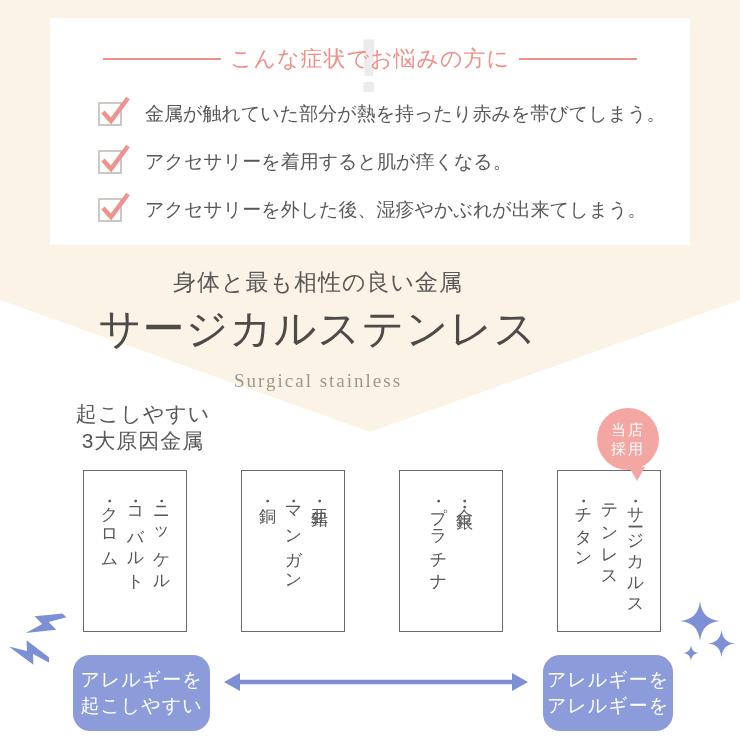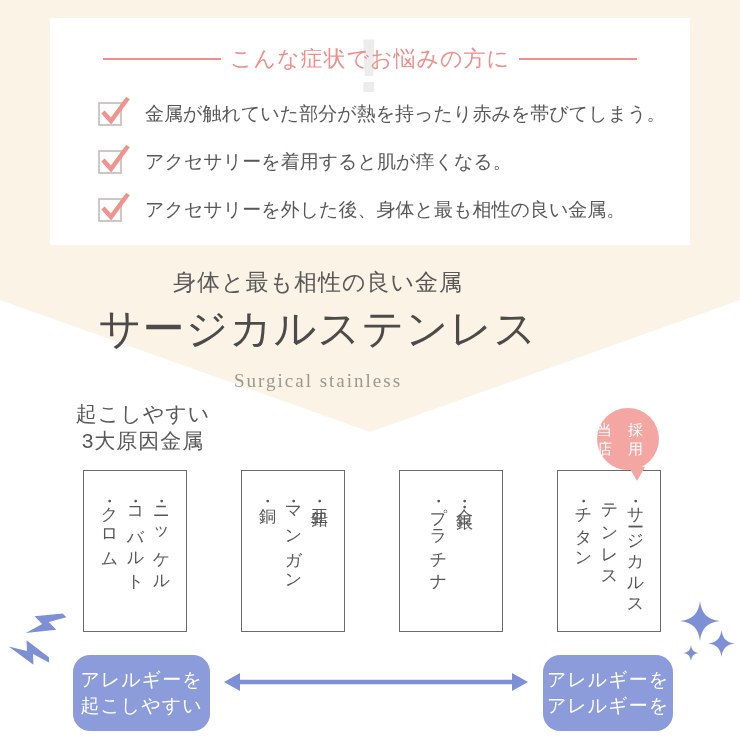--- a/index.html
+++ b/index.html
@@ -31,21 +31,21 @@
   .hero-sub{font-size:23px;color:var(--text-gray,#595757);letter-spacing:1px;line-height:28px;}
   .hero-title{font-size:42px;color:var(--title-gray,#4d4a4a);letter-spacing:1px;line-height:52px;margin-top:7px;font-weight:normal;}
   .hero-en{font-family:Liberation Serif, serif;font-size:19px;color:#9b988f;letter-spacing:2px;margin-top:15px;}
 
   
   .cause-label{position:absolute;left:63px;top:400px;width:160px;text-align:center;
     font-size:21px;line-height:27px;color:var(--text-gray,#595757);letter-spacing:1px;}
 
   
   .badge{position:absolute;left:597px;top:408px;width:62px;height:62px;border-radius:50%;
-    background:var(--badge-pink,#f4a7a2);color:#fff;display:flex;
+    background:var(--badge-pink,#f4a7a2);color:#fff;display:flex;flex-direction:column;
     align-items:center;justify-content:center;font-size:15px;line-height:19px;letter-spacing:2px;z-index:3;}
   .badge::after{content:"";position:absolute;bottom:-11px;left:32px;
     border:8px solid transparent;border-top:14px solid var(--badge-pink,#f4a7a2);border-bottom:0;}
 
   
   .boxes-row{position:absolute;left:83px;top:470px;width:578px;display:flex;justify-content:space-between;}
   .metal-box{width:104px;height:162px;border:1px solid #6e6a6a;box-sizing:border-box;
     display:flex;justify-content:center;padding-top:21px;background:#fff;}
   .vtext{writing-mode:vertical-rl;height:132px;font-size:17px;line-height:26px;
     letter-spacing:3px;color:var(--text-gray,#595757);}
@@ -99,21 +99,21 @@
             </svg>
         </span>
         <span class="check-text">アクセサリーを着用すると肌が痒くなる。</span>
       </div>
       <div class="check-row">
         <span class="checkbox">
           <svg viewBox="0 0 30 32">
               <polyline points="3,17 11,26 28,3" fill="none" stroke="#f0938e" stroke-width="4.5"></polyline>
             </svg>
         </span>
-        <span class="check-text">アクセサリーを外した後、身体と最も相性の良い金属。</span>
+        <span class="check-text">アクセサリーを外した後、湿疹やかぶれが出来てしまう。</span>
       </div>
     </div>
   </div>
 
   <div class="hero">
     <div class="hero-sub">身体と最も相性の良い金属</div>
     <div class="hero-title">サージカルステンレス</div>
     <div class="hero-en">Surgical stainless</div>
   </div>
 

